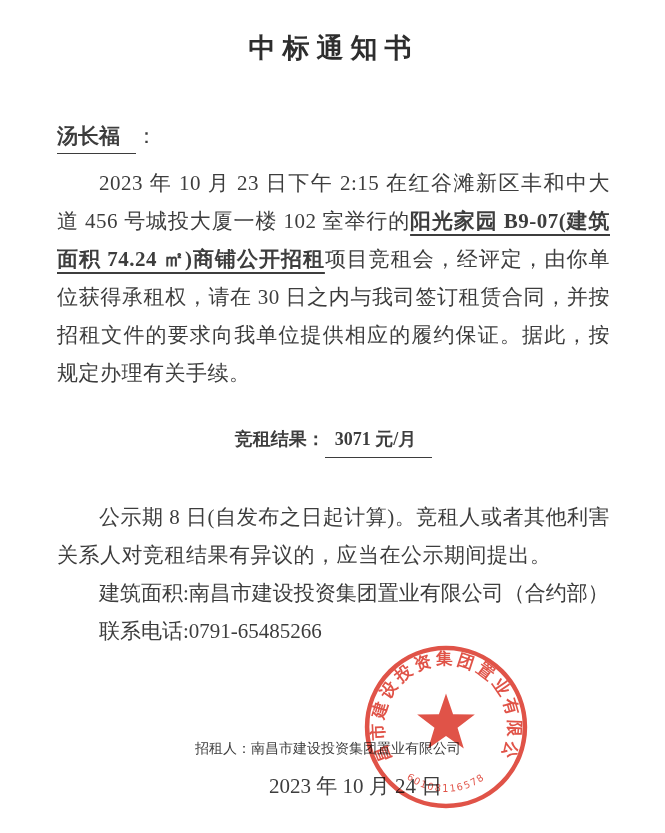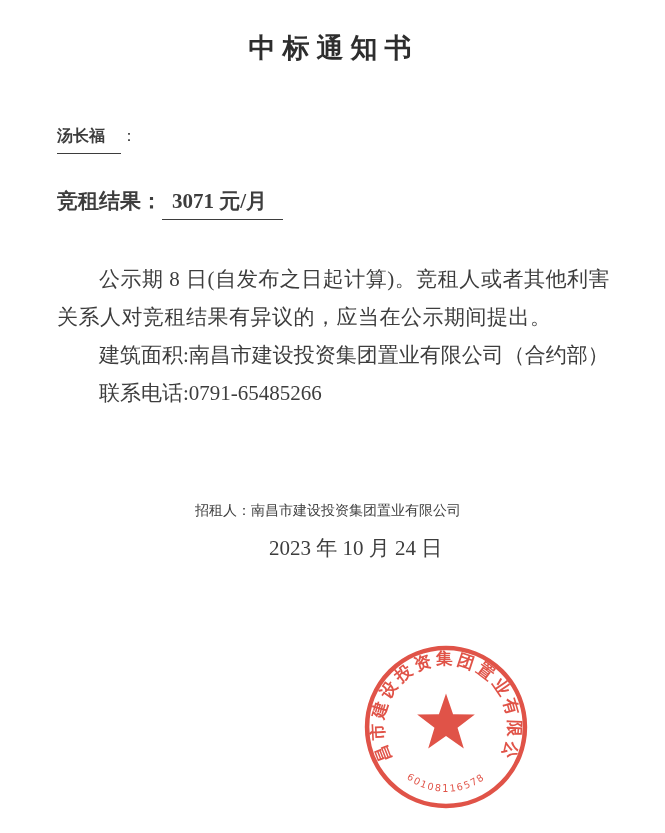--- a/index.html
+++ b/index.html
@@ -22,21 +22,21 @@
     text-align:center;
     font-size:27px;
     line-height:36px;
     font-weight:700;
     letter-spacing:7px;
     color:#2d2d2d;
   }
   .recipient-line {
     margin-top:55px;
     line-height:30px;
-    font-size:16px;
+    font-size:21px;
   }
   .recipient-name {
     display:inline-block;
     font-weight:700;
     border-bottom:1.5px solid #3d3d3d;
     padding:0 16px 2px 0;
   }
   .para {
     margin:0;
     text-align:justify;
@@ -48,23 +48,24 @@
   .para1 { margin-top:10px; }
   .para2 { margin-top:40px; }
   .hl {
     font-weight:700;
     text-decoration:underline;
     text-decoration-thickness:1.5px;
     text-underline-offset:6px;
   }
   .result-line {
     margin-top:30px;
-    font-size:21px;
+    font-size:18px;
     line-height:34px;
     font-weight:700;
+    text-align:center;
   }
   .result-value {
     display:inline-block;
     border-bottom:1.5px solid #3d3d3d;
     padding:0 16px 1px 10px;
   }
   .info-line {
     margin:0;
     text-indent:2em;
     font-size:21px;
@@ -105,20 +106,23 @@
 
 <div class="page">
   <div class="content">
 
     <h1 class="doc-title">中标通知书</h1>
 
     <div class="recipient-line">
       <span class="recipient-name">汤长福</span><span>：</span>
     </div>
 
+    <p class="para para1">
+      <span>2023 年 10 月 23 日下午 2:15 在红谷滩新区丰和中大道 456 号城投大厦一楼 102 室举行的</span><span class="hl">阳光家园 B9-07(建筑面积 74.24 ㎡)商铺公开招租</span><span>项目竞租会，经评定，由你单位获得承租权，请在 30 日之内与我司签订租赁合同，并按招租文件的要求向我单位提供相应的履约保证。据此，按规定办理有关手续。</span>
+    </p>
 
     <div class="result-line">
       <span>竞租结果：</span><span class="result-value">3071 元/月</span>
     </div>
 
     <p class="para para2">公示期 8 日(自发布之日起计算)。竞租人或者其他利害关系人对竞租结果有异议的，应当在公示期间提出。</p>
 
     <p class="info-line">建筑面积:南昌市建设投资集团置业有限公司（合约部）</p>
     <p class="info-line">联系电话:0791-65485266</p>
 

